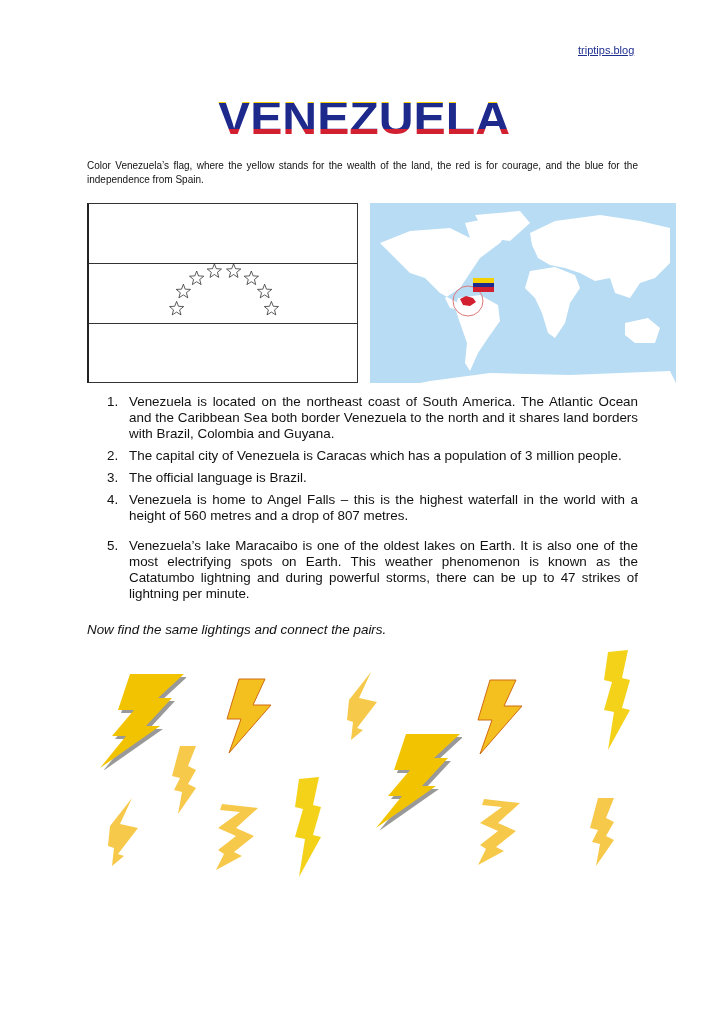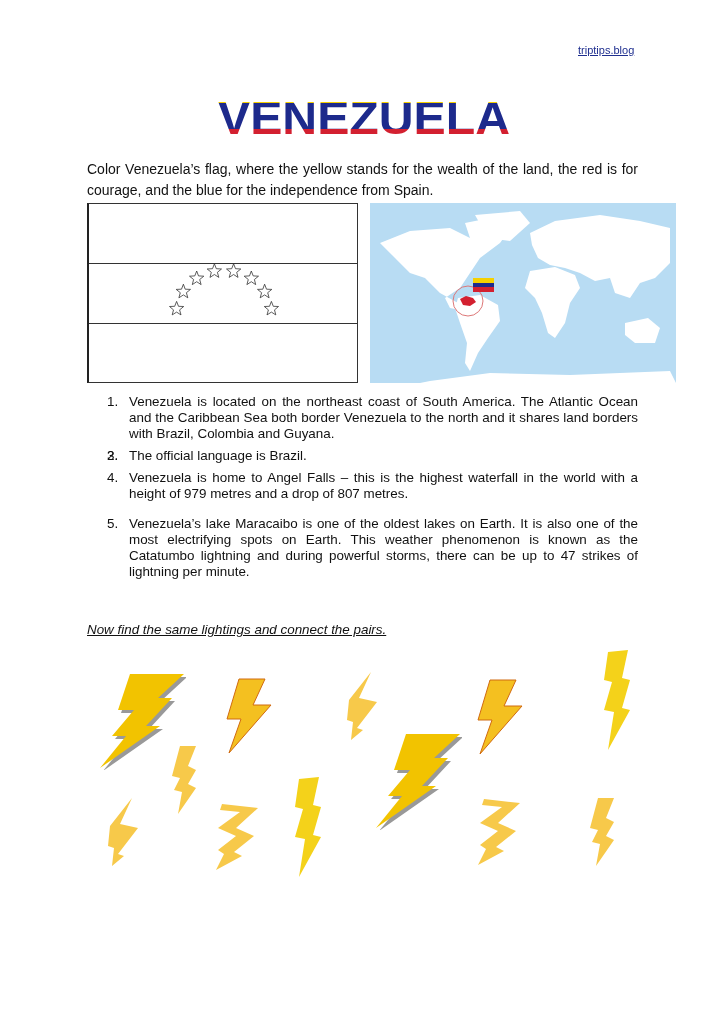--- a/index.html
+++ b/index.html
@@ -1,28 +1,28 @@
 <!DOCTYPE html>
 <html><head>
 <meta charset="utf-8">
 <style>
   html,body{margin:0;padding:0;background:#fff;}
   body{width:724px;height:1023px;position:relative;overflow:hidden;font-family:"Liberation Sans",sans-serif;color:#111;}
   .abs{position:absolute;}
   #site-link{left:578px;top:44px;font-family:"Liberation Sans",sans-serif;font-size:11px;color:#1f2f8f;}
   #title{left:214px;top:94px;width:300px;height:46px;}
-  #intro{left:87px;top:159px;width:551px;font-size:14px;line-height:21px;text-align:justify;}
+  #intro{left:87px;top:159px;width:551px;font-size:10px;line-height:14px;text-align:justify;}
   #flag{left:87px;top:203px;width:271px;height:180px;border:1px solid #333;border-left:2px solid #222;box-sizing:border-box;}
   #flag .stripe{position:absolute;left:0;width:100%;box-sizing:border-box;}
   #map{left:370px;top:203px;width:306px;height:180px;background:#b8dcf3;overflow:hidden;}
   #facts{left:107px;top:394px;width:531px;margin:0;padding:0;list-style:none;font-size:13.4px;line-height:16px;}
   #facts li{position:relative;padding-left:22px;text-align:justify;margin-bottom:6px;}
   #facts li .num{position:absolute;left:0;top:0;}
   #facts li.gap{margin-top:14px;}
-  #instruction{left:87px;top:622px;font-size:13.4px;font-style:italic;text-decoration:underline;}
+  #instruction{left:87px;top:622px;font-size:13.4px;font-style:italic;}
   .bolt{position:absolute;}
 </style>
 </head>
 <body>
 
 <a id="site-link" class="abs" href="#">triptips.blog</a>
 
 <svg id="title" class="abs" viewBox="0 0 300 46">
   <defs>
     <linearGradient id="flagGrad" x1="0" y1="0" x2="0" y2="1">
@@ -78,23 +78,23 @@
     <g>
       <rect x="103" y="75" width="21" height="5" fill="#f5d000"></rect>
       <rect x="103" y="80" width="21" height="4" fill="#1d2a8c"></rect>
       <rect x="103" y="84" width="21" height="5" fill="#d32030"></rect>
     </g>
   </svg>
 </div>
 
 <ol id="facts" class="abs">
   <li><span class="num">1.</span><span>Venezuela is located on the northeast coast of South America. The Atlantic Ocean and the Caribbean Sea both border Venezuela to the north and it shares land borders with Brazil, Colombia and Guyana.</span></li>
-  <li><span class="num">2.</span></li>
+  <li><span class="num">2.</span><span>The capital city of Venezuela is Caracas which has a population of 3 million people.</span></li>
   <li><span class="num">3.</span><span>The official language is Brazil.</span></li>
-  <li><span class="num">4.</span><span>Venezuela is home to Angel Falls – this is the highest waterfall in the world with a height of 979 metres and a drop of 807 metres.</span></li>
+  <li><span class="num">4.</span><span>Venezuela is home to Angel Falls – this is the highest waterfall in the world with a height of 560 metres and a drop of 807 metres.</span></li>
   <li class="gap"><span class="num">5.</span><span>Venezuela’s lake Maracaibo is one of the oldest lakes on Earth. It is also one of the most electrifying spots on Earth. This weather phenomenon is known as the Catatumbo lightning and during powerful storms, there can be up to 47 strikes of lightning per minute.</span></li>
 </ol>
 
 <div id="instruction" class="abs">Now find the same lightings and connect the pairs.</div>
 
 <div id="bolts">
 
   <svg class="bolt" style="left:96px;top:670px;" width="90" height="100" viewBox="0 0 90 100">
     <polygon points="34,4 88,4 62,28 76,28 50,56 64,56 4,98 30,66 16,66 38,40 22,40" fill="#999" transform="translate(3,3)"></polygon>
     <polygon points="34,4 88,4 62,28 76,28 50,56 64,56 4,98 30,66 16,66 38,40 22,40" fill="#f2c300"></polygon>

